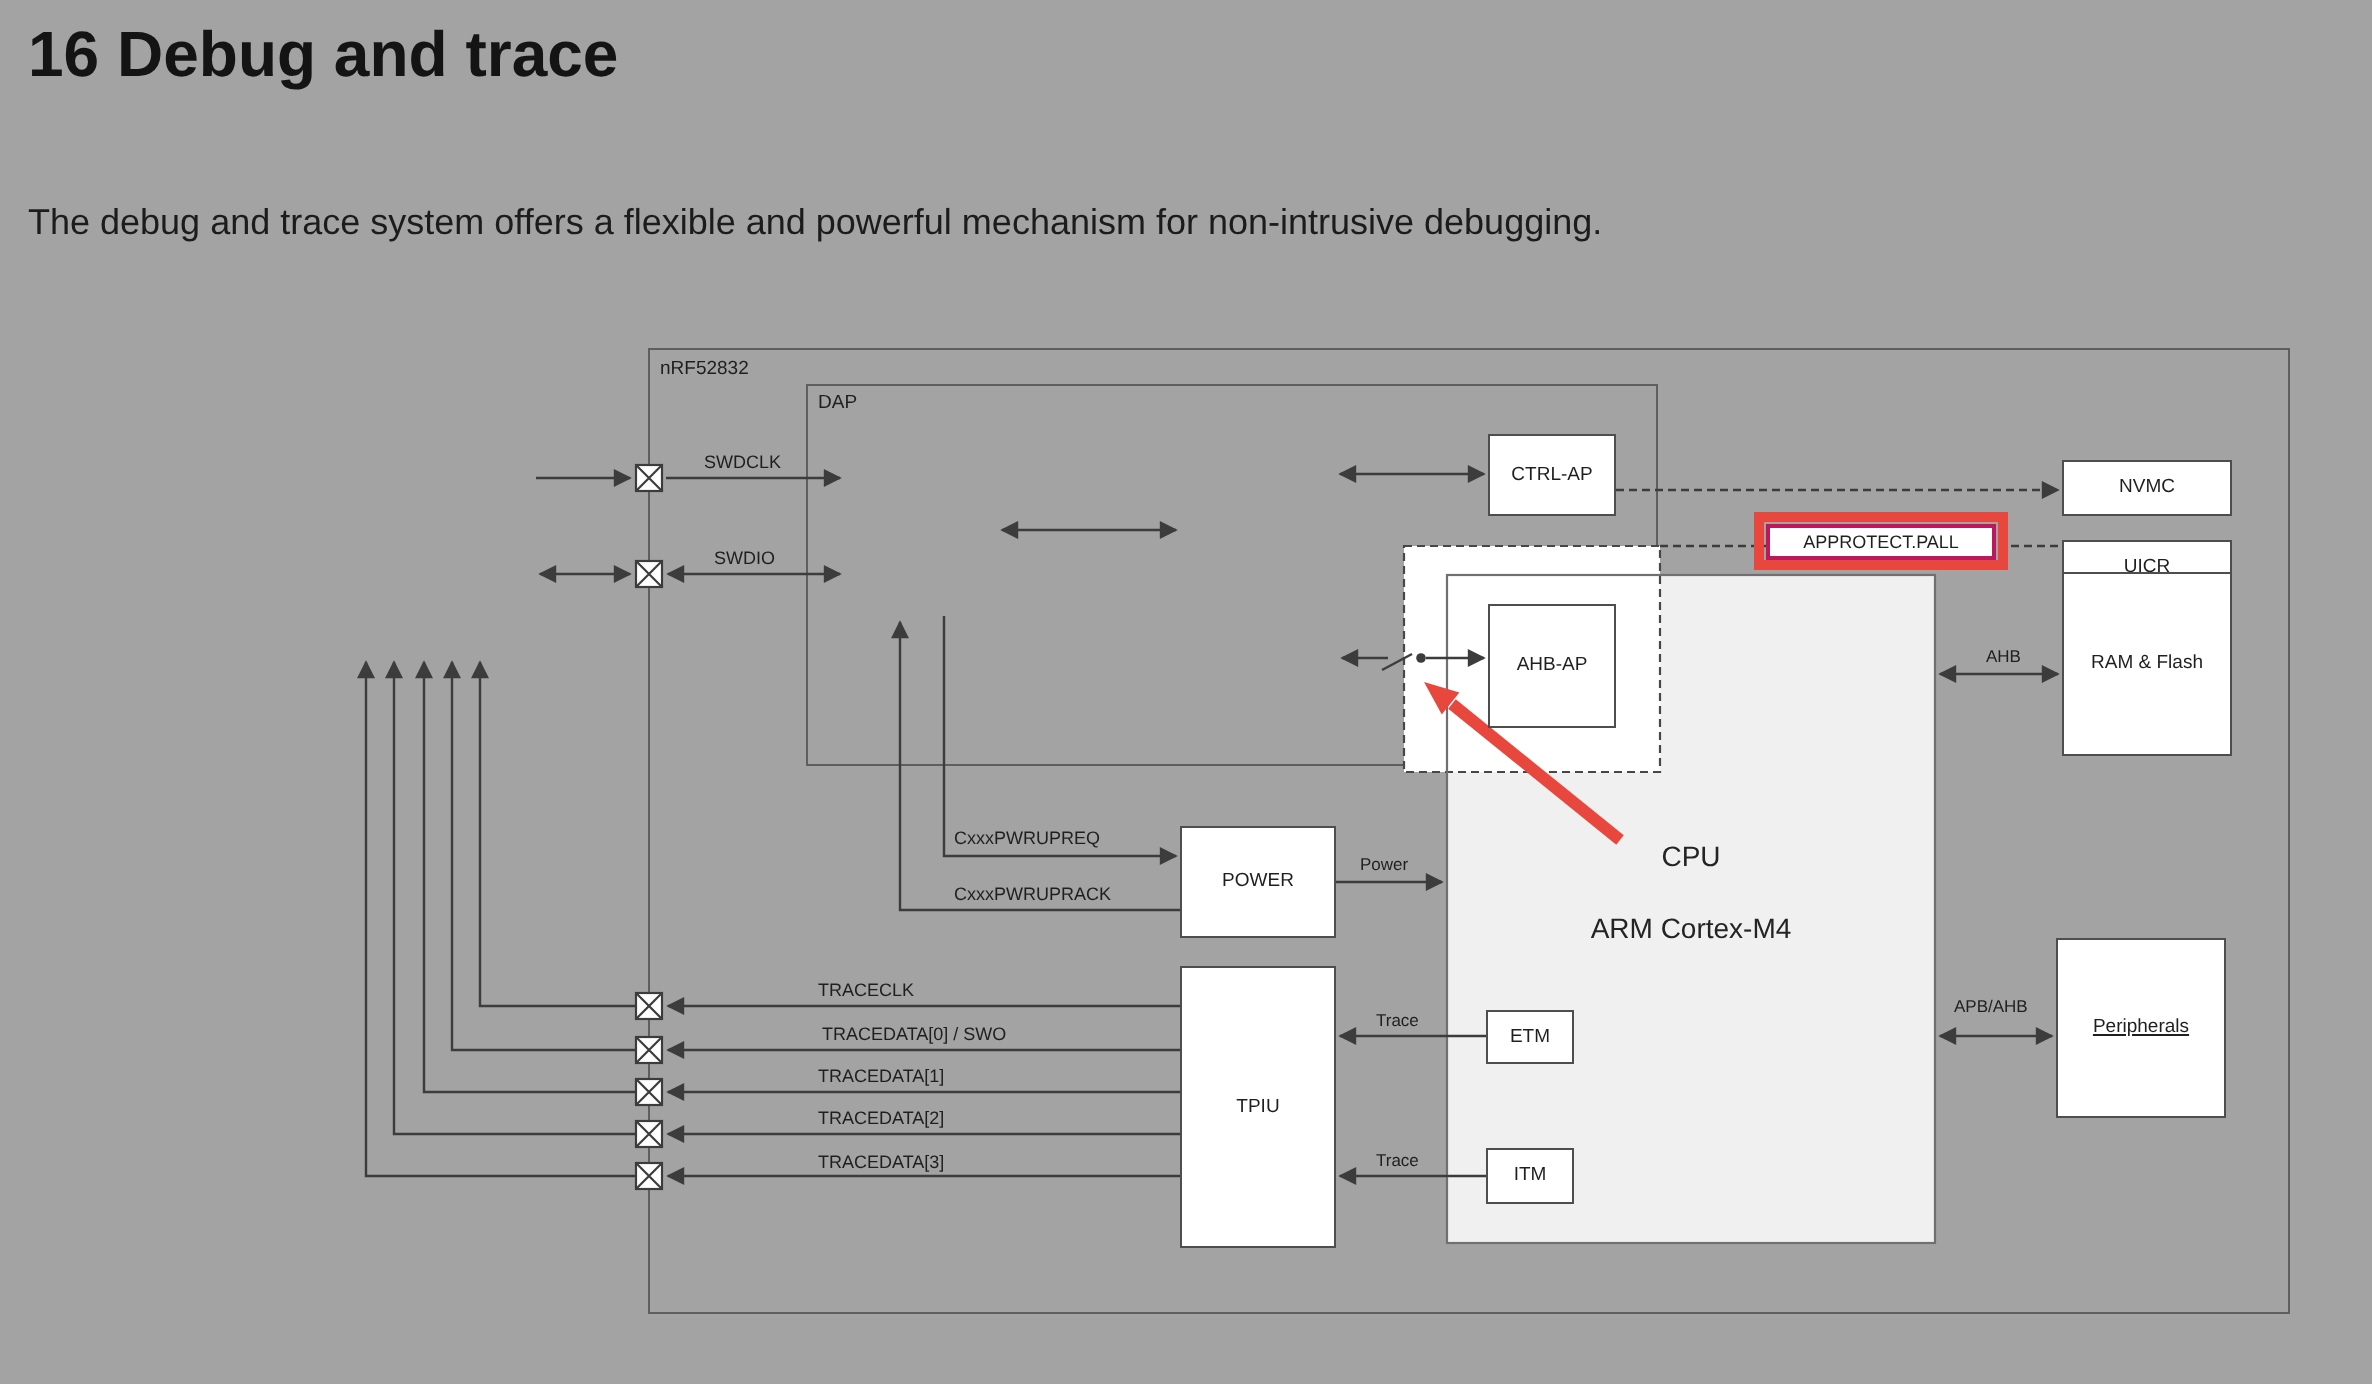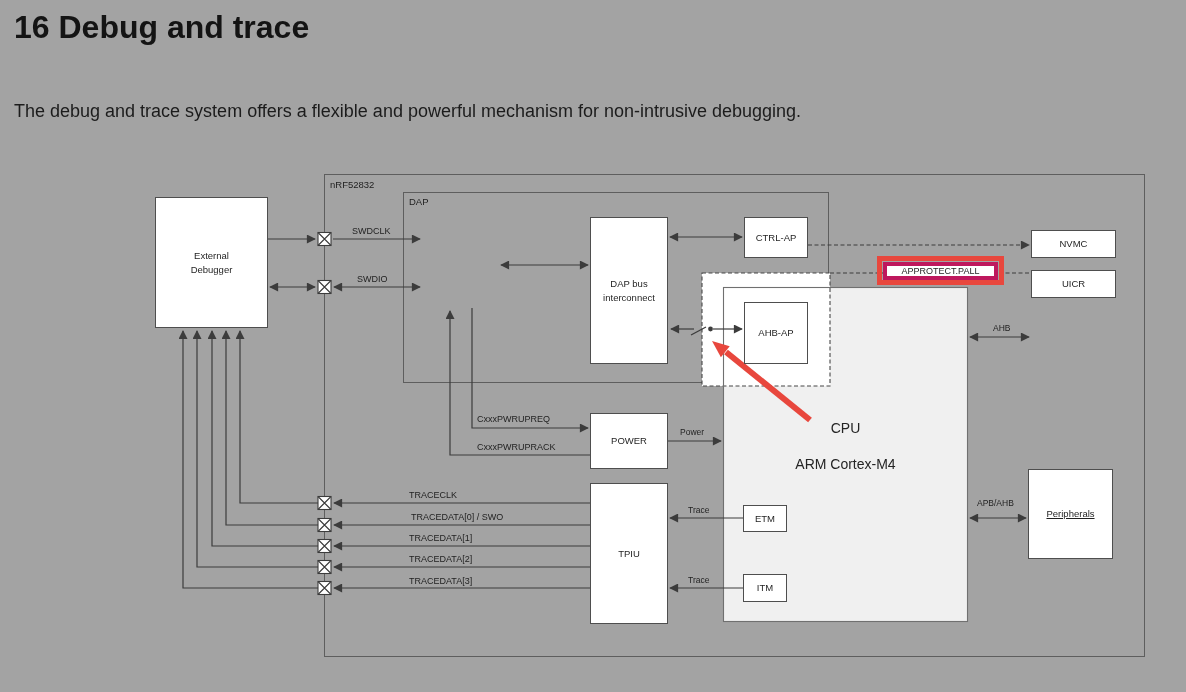--- a/index.html
+++ b/index.html
@@ -22,21 +22,21 @@
   .b{position:absolute;box-sizing:border-box;background:#fff;border:1px solid #4e4e4e;
      display:flex;flex-direction:column;align-items:center;justify-content:center;
      text-align:center;font-size:9.5px;line-height:1.4;color:#1f1f1f;z-index:15;white-space:nowrap;}
   
   .sig{position:absolute;font-size:9px;color:#1f1f1f;white-space:nowrap;z-index:20;}
   .sig-sm{font-size:8.5px;}
   
   .hl{position:absolute;left:877px;top:256px;width:127px;height:29px;box-sizing:border-box;
       border:5px solid #e8473d;z-index:26;}
   .hl-inner{position:absolute;left:883px;top:262px;width:115px;height:18px;box-sizing:border-box;
-      background:#fff;border:4px solid #be185d;display:flex;align-items:center;justify-content:center;
+      background:#fff;border:2px solid #be185d;display:flex;align-items:center;justify-content:center;
       font-size:9px;color:#1f1f1f;z-index:25;}
 </style>
 </head>
 <body>
 
 <div class="page">
 
   <h1 class="title">16 Debug and trace</h1>
   <div class="intro">The debug and trace system offers a flexible and powerful mechanism for non-intrusive debugging.</div>
 
@@ -146,28 +146,20 @@
             <path d="M318,581.5 l13,13 M331,581.5 l-13,13" fill="none"></path>
           </g>
       </g>
 
       <g>
         <line x1="810" y1="420" x2="726" y2="352" stroke="#e8473d" stroke-width="6"></line>
         <polygon points="712,341 729.7,346.2 720.9,357.2" fill="#e8473d"></polygon>
       </g>
     </svg>
 
-    <div class="b" style="left:155px;top:197px;width:113px;height:131px;">
-      <span>External</span>
-      <span>Debugger</span>
-    </div>
-    <div class="b" style="left:590px;top:217px;width:78px;height:147px;">
-      <span>DAP bus</span>
-      <span>interconnect</span>
-    </div>
     <div class="b" style="left:744px;top:217px;width:64px;height:41px;">
       <span>CTRL-AP</span>
     </div>
     <div class="b" style="left:744px;top:302px;width:64px;height:62px;">
       <span>AHB-AP</span>
     </div>
     <div class="b" style="left:590px;top:413px;width:78px;height:56px;">
       <span>POWER</span>
     </div>
     <div class="b" style="left:590px;top:483px;width:78px;height:141px;">
@@ -177,20 +169,23 @@
       <span>ETM</span>
     </div>
     <div class="b" style="left:743px;top:574px;width:44px;height:28px;">
       <span>ITM</span>
     </div>
     <div class="b" style="left:1031px;top:230px;width:85px;height:28px;">
       <span>NVMC</span>
     </div>
     <div class="b" style="left:1031px;top:270px;width:85px;height:28px;text-align:center;">
       <span>UICR</span>
+    </div>
+    <div class="b" style="left:1031px;top:286px;width:85px;height:92px;">
+      <span>RAM &amp; Flash</span>
     </div>
     <div class="b" style="left:1028px;top:469px;width:85px;height:90px;text-decoration:underline;">
       <span>Peripherals</span>
     </div>
 
     <div class="sig" style="left:352px;top:226px;">SWDCLK</div>
     <div class="sig" style="left:357px;top:274px;">SWDIO</div>
     <div class="sig" style="left:477px;top:414px;">CxxxPWRUPREQ</div>
     <div class="sig" style="left:477px;top:442px;">CxxxPWRUPRACK</div>
     <div class="sig" style="left:409px;top:490px;">TRACECLK</div>

